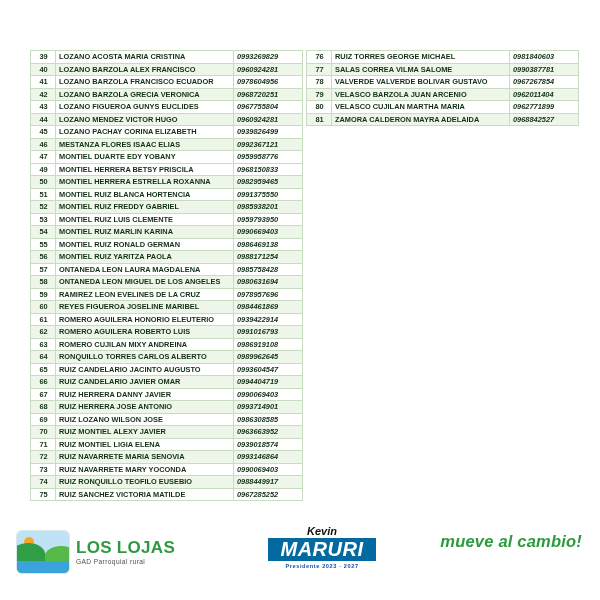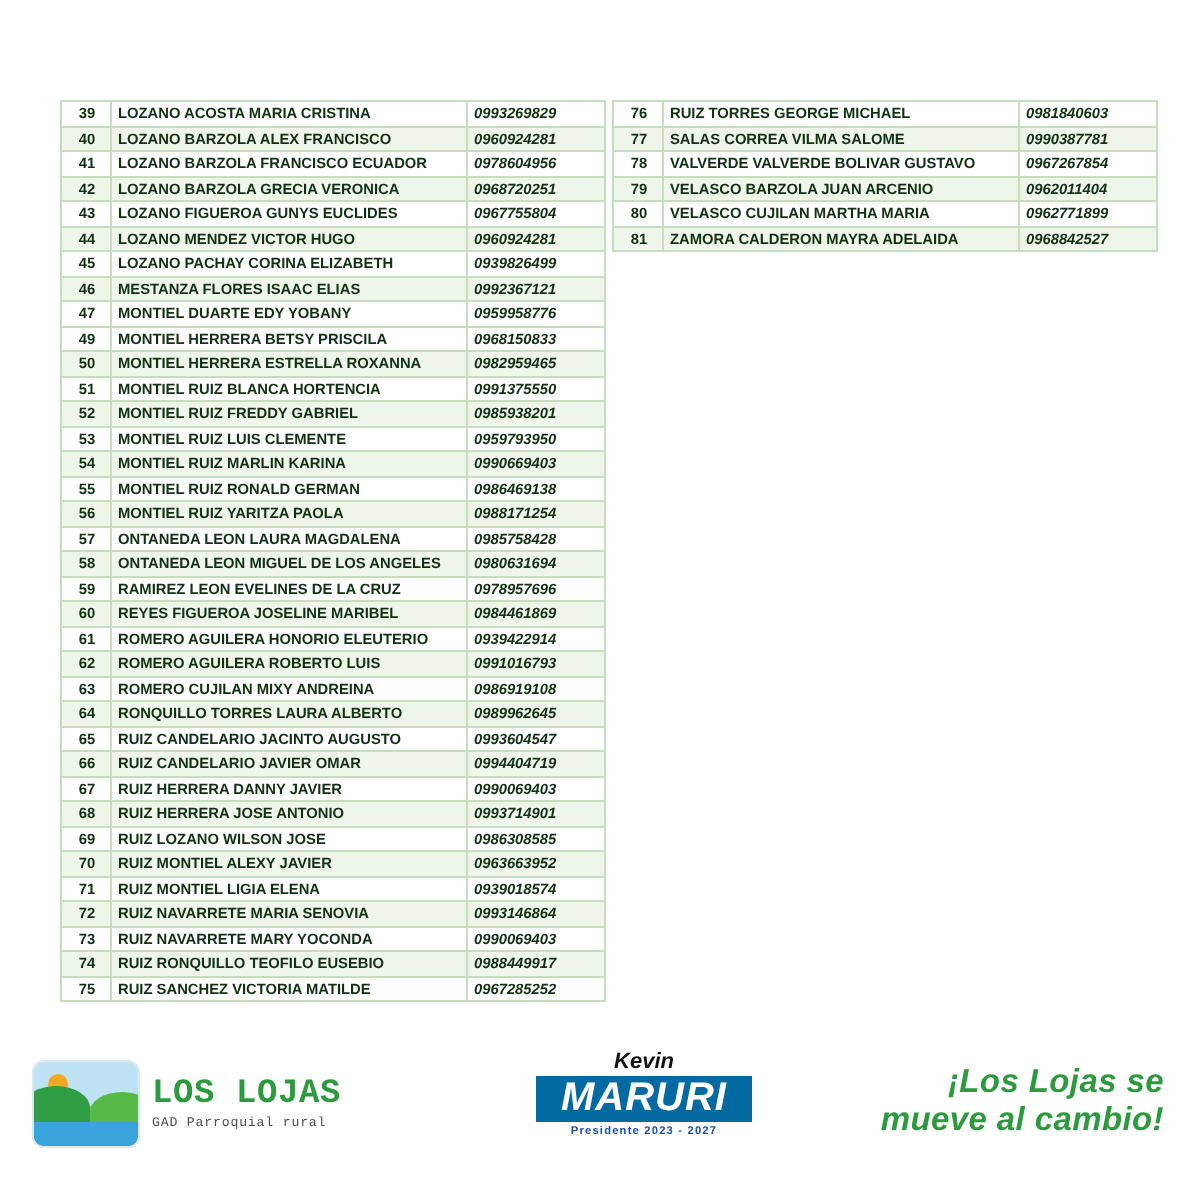--- a/index.html
+++ b/index.html
@@ -127,21 +127,20 @@
     left: 0;
     bottom: 0;
     width: 100%;
     height: 12px;
     background: #3aa3dc;
   }
   .logo-text {
     display: flex;
     flex-direction: column;
     justify-content: center;
-    font-family: Liberation Mono, monospace;
   }
   .logo-title {
     font-size: 17px;
     font-weight: bold;
     color: #2e9a3f;
     letter-spacing: 0.3px;
     line-height: 1;
   }
   .logo-sub {
     font-size: 6.6px;
@@ -320,21 +319,21 @@
               <td class="name">ROMERO AGUILERA ROBERTO LUIS</td>
               <td class="cid">0991016793</td>
             </tr>
             <tr class="odd">
               <td class="num">63</td>
               <td class="name">ROMERO CUJILAN MIXY ANDREINA</td>
               <td class="cid">0986919108</td>
             </tr>
             <tr class="even">
               <td class="num">64</td>
-              <td class="name">RONQUILLO TORRES LAURA ALBERTO</td>
+              <td class="name">RONQUILLO TORRES CARLOS ALBERTO</td>
               <td class="cid">0989962645</td>
             </tr>
             <tr class="odd">
               <td class="num">65</td>
               <td class="name">RUIZ CANDELARIO JACINTO AUGUSTO</td>
               <td class="cid">0993604547</td>
             </tr>
             <tr class="even">
               <td class="num">66</td>
               <td class="name">RUIZ CANDELARIO JAVIER OMAR</td>
@@ -442,20 +441,19 @@
         </div>
       </div>
 
       <div class="cand-block">
         <div class="cand-first">Kevin</div>
         <div class="cand-last">MARURI</div>
         <div class="cand-role">Presidente 2023 - 2027</div>
       </div>
 
       <div class="slogan">
-        <div>¡Los Lojas se</div>
         <div>mueve al cambio!</div>
       </div>
 
     </div>
   </div>
 
 </div>
 
 </body></html>

